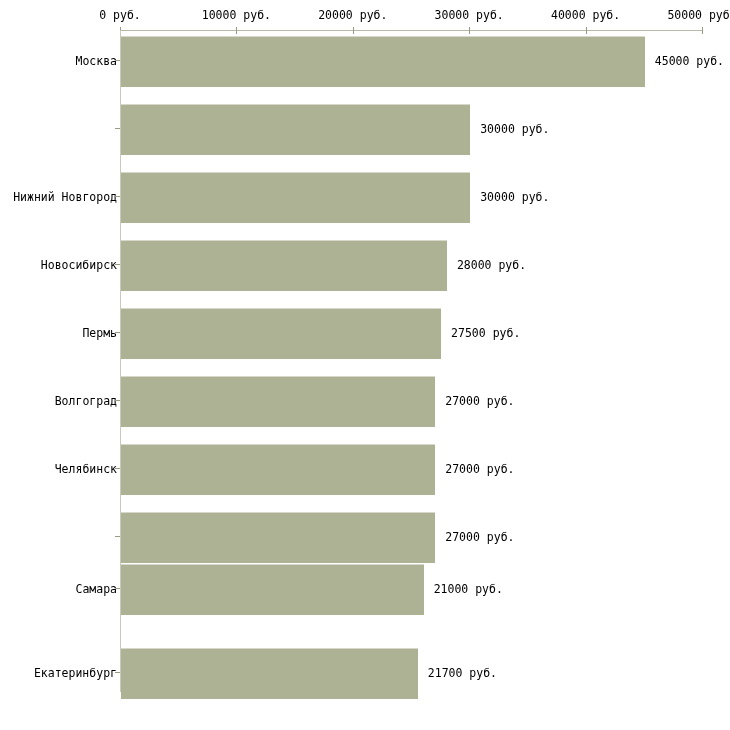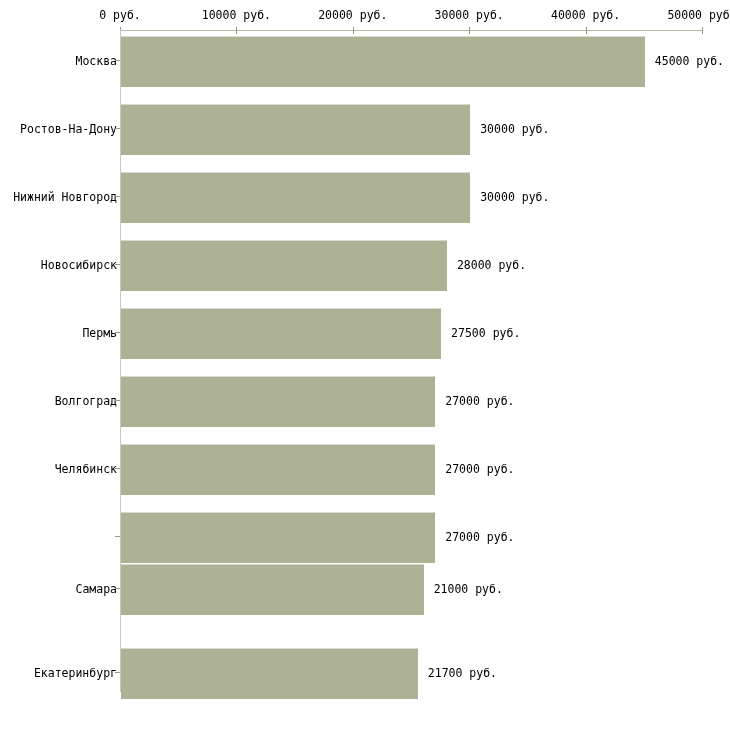--- a/index.html
+++ b/index.html
@@ -140,21 +140,20 @@
   <div id="y-axis-line"></div>
 
   <div id="plot-area">
       <div class="bar-row" style="top: 36px;">
         <div class="cat-label">Москва</div>
         <div class="cat-tick"></div>
         <div class="bar" title="Москва 45000 руб." style="width: 523.8px; background: rgb(174, 178, 148); border-top-color: rgb(216, 216, 204);"></div>
         <div class="bar-value" style="left: 654.8px;">45000 руб.</div>
       </div>
       <div class="bar-row" style="top: 104px;">
-        <div class="cat-label">Ростов-На-Дону</div>
         <div class="cat-tick"></div>
         <div class="bar" title="Ростов-На-Дону 30000 руб." style="width: 349.2px; background: rgb(174, 178, 148); border-top-color: rgb(216, 216, 204);"></div>
         <div class="bar-value" style="left: 480.2px;">30000 руб.</div>
       </div>
       <div class="bar-row" style="top: 172px;">
         <div class="cat-label">Нижний Новгород</div>
         <div class="cat-tick"></div>
         <div class="bar" title="Нижний Новгород 30000 руб." style="width: 349.2px; background: rgb(174, 178, 148); border-top-color: rgb(216, 216, 204);"></div>
         <div class="bar-value" style="left: 480.2px;">30000 руб.</div>
       </div>

